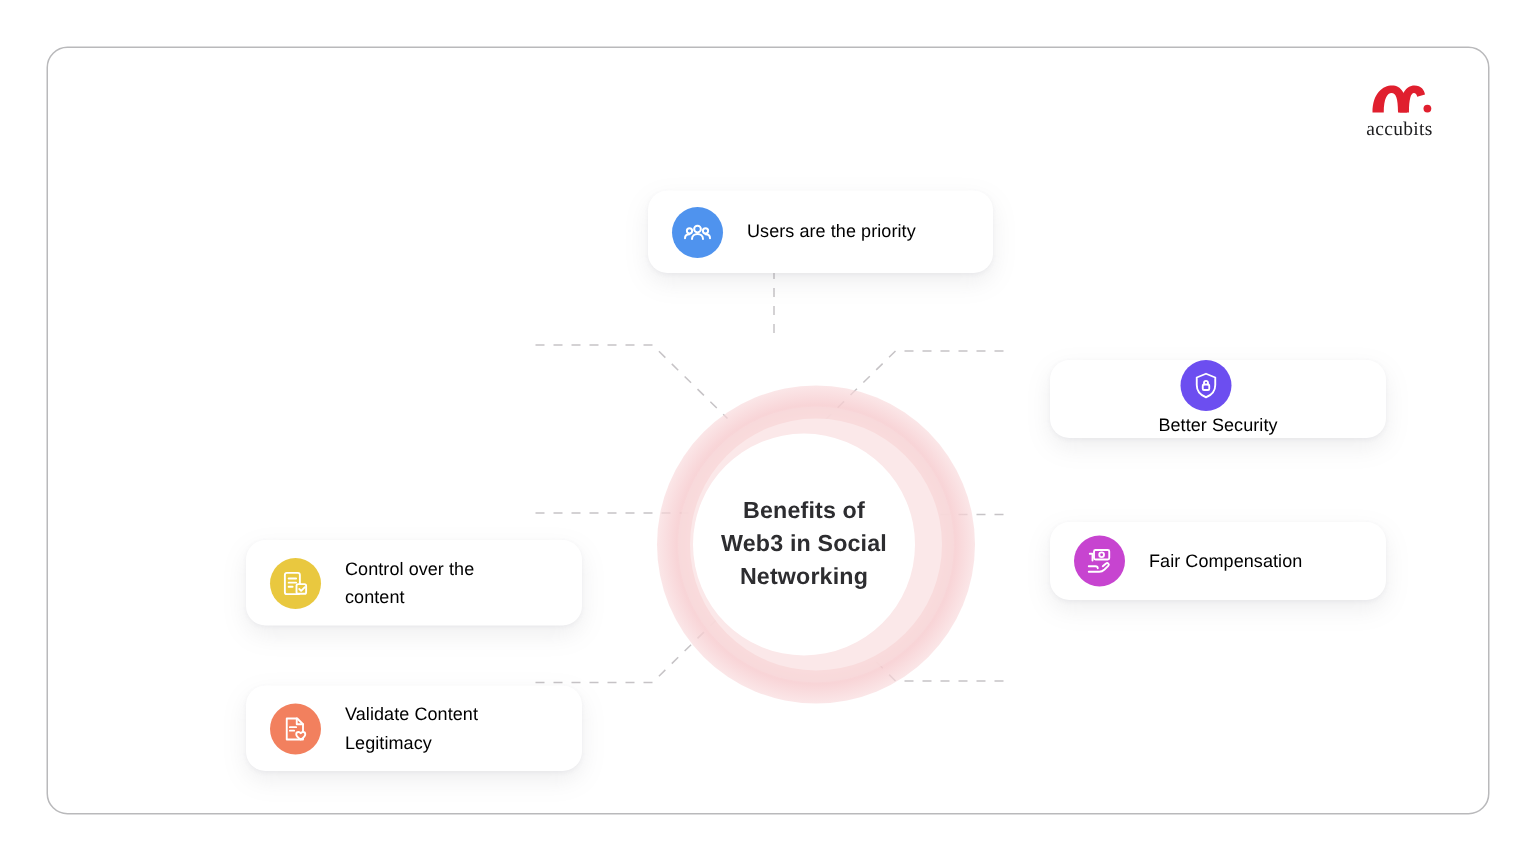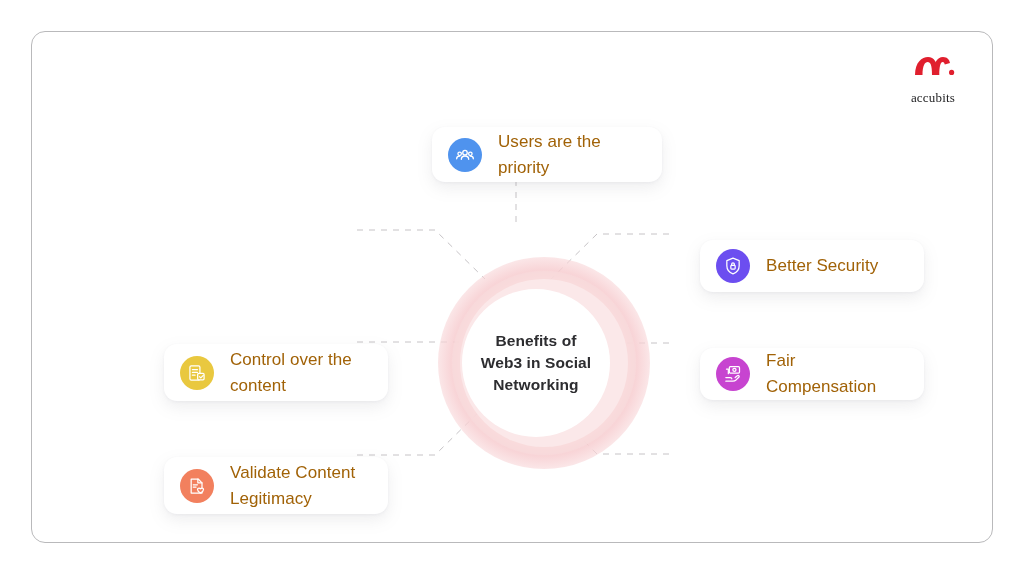--- a/index.html
+++ b/index.html
@@ -33,21 +33,21 @@
     text-align:center;
     user-select:none;
   }
   #logo .mark { display:block; line-height:0; }
   #logo .wordmark {
     display:block;
     font-family:"Liberation Serif", serif;
     font-size:13px;
     letter-spacing:0.2px;
     color:#1d1d1f;
-    margin-top:14px;
+    margin-top:2px;
   }
 
   
   #connectors {
     position:absolute; left:0; top:0;
     width:962px; height:512px;
     pointer-events:none;
   }
   #connectors path {
     fill:none;
@@ -111,33 +111,33 @@
     padding:0 16px;
   }
   .card .icon-badge {
     flex:0 0 auto;
     width:34px; height:34px;
     border-radius:50%;
     display:flex; align-items:center; justify-content:center;
     margin-right:16px;
   }
   .card .card-label {
-    font-size:17px;
+    font-size:12px;
     line-height:1.52;
-    color:#a16207;
+    color:#000000;
     white-space:pre-line;
     letter-spacing:0.05px;
   }
 
   
   #card-top    { left:400px; top:95px;  width:230px; height:55px; }
   #card-l1     { left:132px; top:200px; width:224px; height:57px; }
-  #card-l2     { left:132px; top:312px; width:224px; height:57px; }
+  #card-l2     { left:132px; top:328px; width:224px; height:57px; }
   #card-l3     { left:132px; top:425px; width:224px; height:57px; }
-  #card-r1     { left:668px; top:208px; width:224px; height:52px; }
+  #card-r1     { left:668px; top:208px; width:224px; height:52px;flex-direction:column; }
   #card-r2     { left:668px; top:316px; width:224px; height:52px; }
   #card-r3     { left:668px; top:428px; width:224px; height:52px; }
 </style>
 </head>
 <body>
 
 <div id="stage">
 
   <div id="frame">
 

